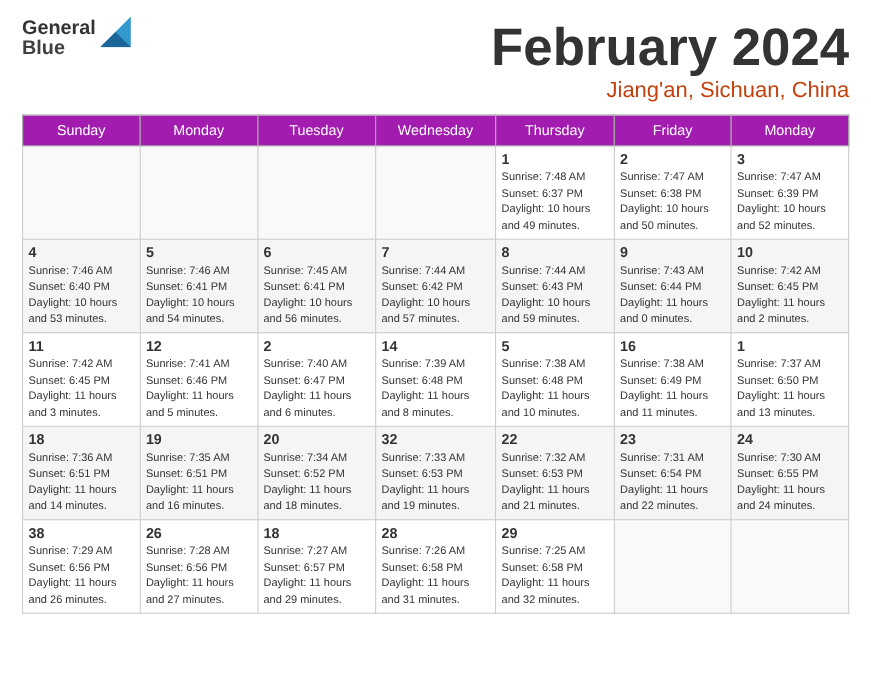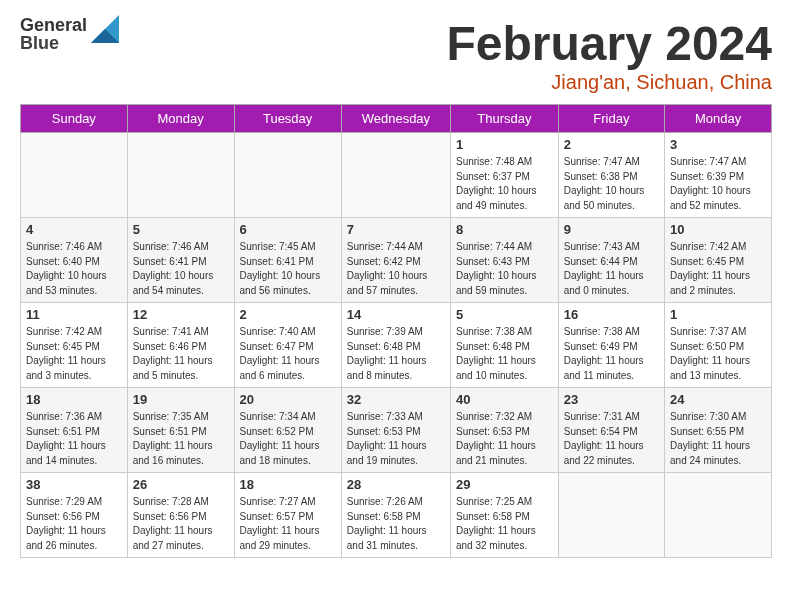--- a/index.html
+++ b/index.html
@@ -227,21 +227,21 @@
           </td>
           <td>
             <span class="day-num">20</span>
             <div class="day-info">Sunrise: 7:34 AM<br>Sunset: 6:52 PM<br>Daylight: 11 hours<br>and 18 minutes.</div>
           </td>
           <td>
             <span class="day-num">32</span>
             <div class="day-info">Sunrise: 7:33 AM<br>Sunset: 6:53 PM<br>Daylight: 11 hours<br>and 19 minutes.</div>
           </td>
           <td>
-            <span class="day-num">40</span>
+            <span class="day-num">22</span>
             <div class="day-info">Sunrise: 7:32 AM<br>Sunset: 6:53 PM<br>Daylight: 11 hours<br>and 21 minutes.</div>
           </td>
           <td>
             <span class="day-num">23</span>
             <div class="day-info">Sunrise: 7:31 AM<br>Sunset: 6:54 PM<br>Daylight: 11 hours<br>and 22 minutes.</div>
           </td>
           <td>
             <span class="day-num">24</span>
             <div class="day-info">Sunrise: 7:30 AM<br>Sunset: 6:55 PM<br>Daylight: 11 hours<br>and 24 minutes.</div>
           </td>

